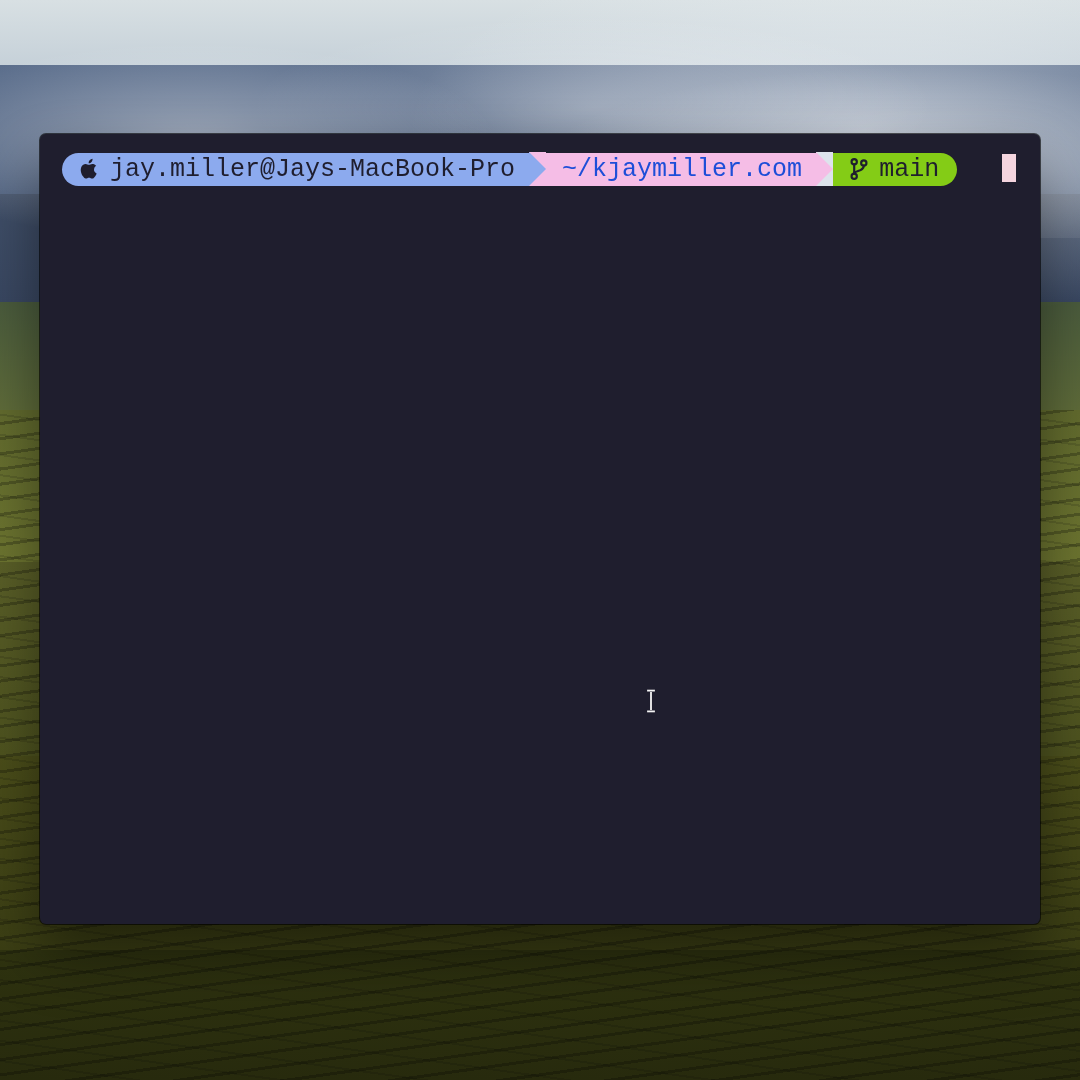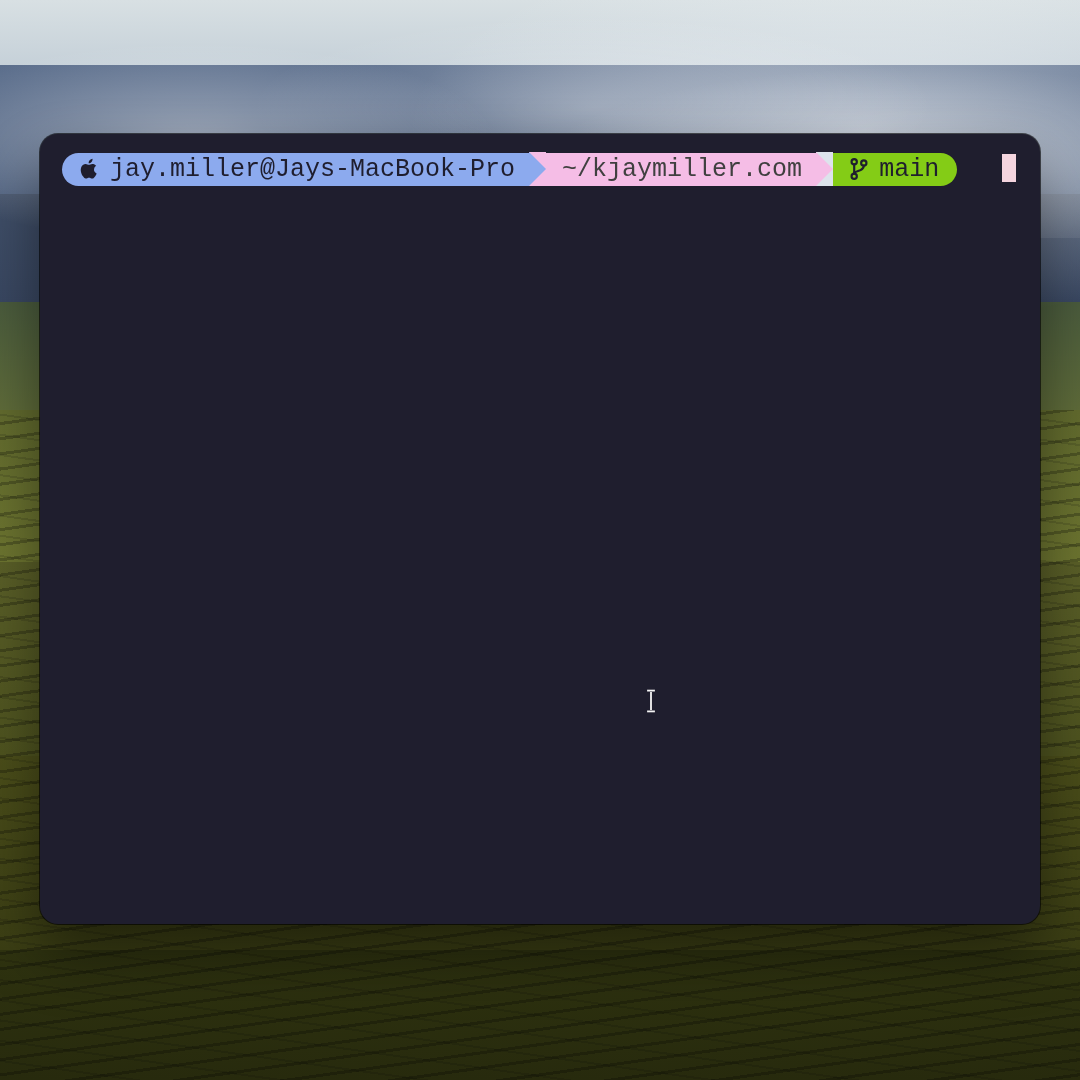--- a/index.html
+++ b/index.html
@@ -46,38 +46,38 @@
       radial-gradient(ellipse 45% 55% at 55% 45%, rgba(255,255,255,0.30), rgba(255,255,255,0) 70%),
       radial-gradient(ellipse 50% 60% at 85% 70%, rgba(255,255,255,0.40), rgba(255,255,255,0) 70%);
   }
 
   
   .terminal {
     position:absolute;
     left:40px; top:134px;
     width:1000px; height:790px;
     background:#1f1e2e;
-    border-radius:18px;
+    border-radius:6px;
     box-shadow: 0 30px 60px rgba(0,0,0,0.45), 0 0 0 1px rgba(0,0,0,0.6);
     padding:18px 22px 22px 22px;
   }
   .prompt-line{
     display:flex; align-items:center; gap:0;
     font-size:25px; line-height:1; white-space:nowrap;
     height:34px;
   }
 
   
   .seg{
     display:inline-flex; align-items:center; gap:10px;
     padding:4px 14px 4px 16px;
     font-weight:500;
   }
   .seg-host  { background:#8caaee; color:#1f1e2e; border-radius:17px 0 0 17px; }
-  .seg-path  { background:#f5bde6; color:#404040; }
+  .seg-path  { background:#f5bde6; color:#1d4ed8; }
   .seg-branch{ background:#84cc16; color:#1f1e2e; border-radius:0 17px 17px 0; padding-right:18px; }
 
   .wedge { width:17px; height:34px; display:block; }
   .wedge polygon{ stroke:none; }
 
   .apple-icon svg{ width:22px; height:22px; display:block; }
   .git-icon   svg{ width:20px; height:24px; display:block; }
 
   .cursor-block{
     width:14px; height:28px; background:#f5d5df;

